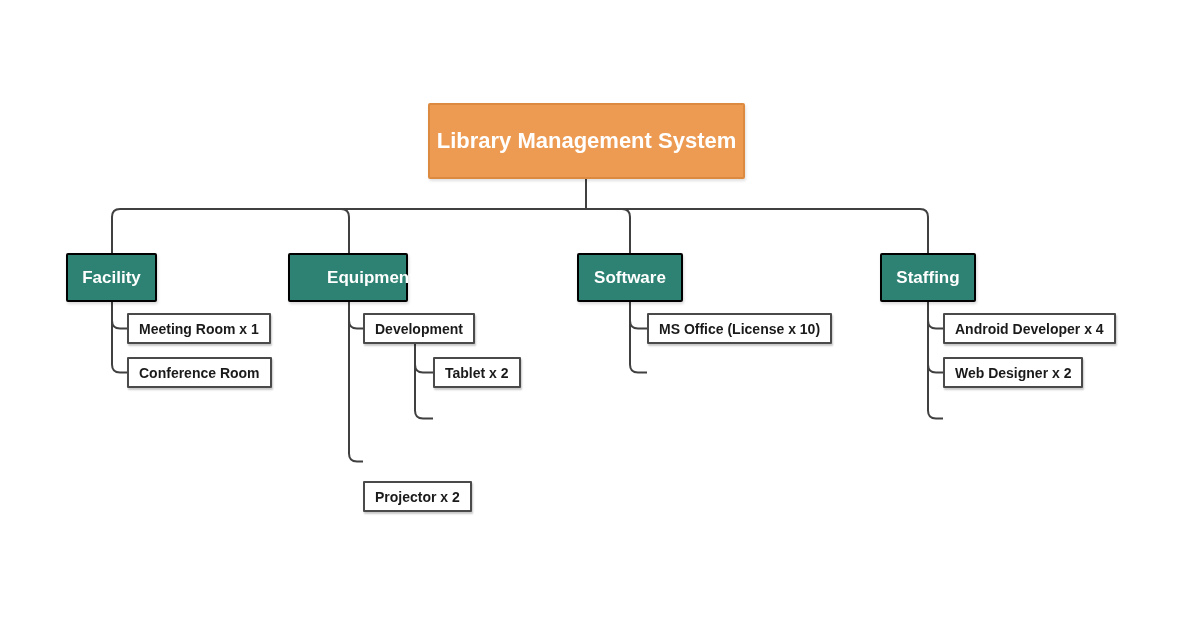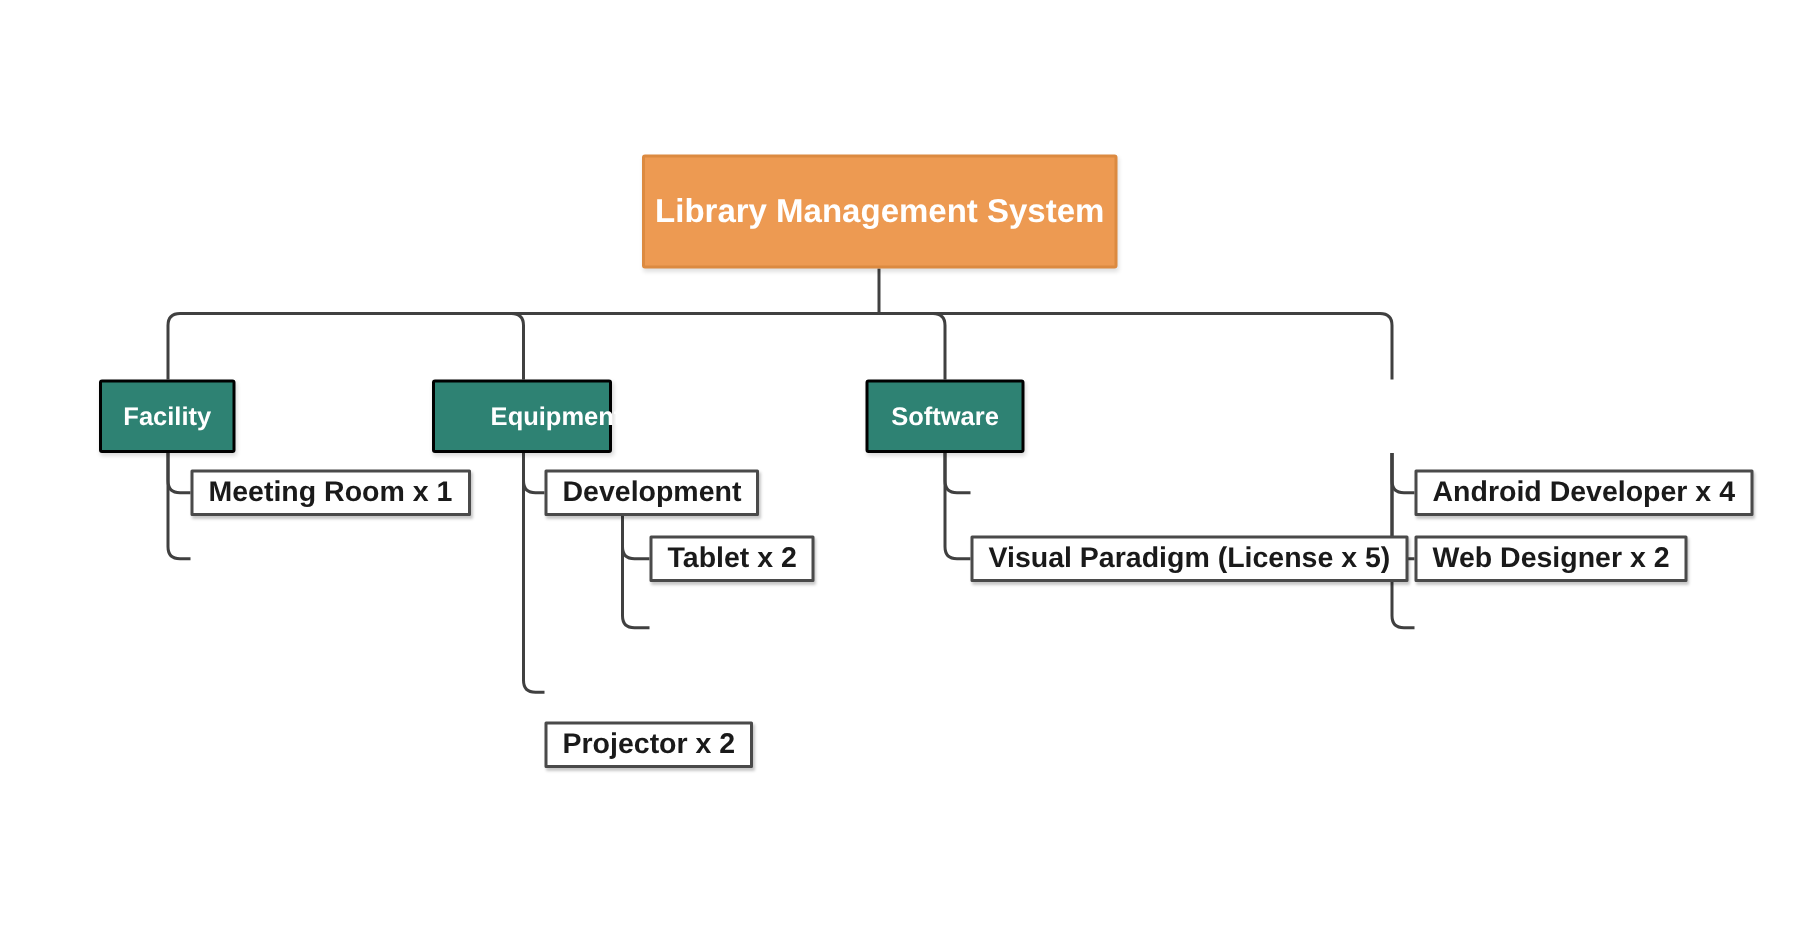--- a/index.html
+++ b/index.html
@@ -32,21 +32,21 @@
     color:#ffffff;font-size:17px;
     box-shadow:1px 2px 3px rgba(0,0,0,0.15);
   }
   #n-facility{left:66px;width:91px;}
   #n-equipment{left:288px;width:120px;padding-left:46px;}
   #n-software{left:577px;width:106px;}
   #n-staffing{left:880px;width:96px;}
   .leaf{
     height:31px;
     background:#ffffff;border:2px solid #4A4A4A;
-    color:#1a1a1a;font-size:19px;
+    color:#1a1a1a;font-size:14px;
     padding:0 10px;
     box-shadow:1px 2px 2px rgba(0,0,0,0.22);
     border-radius:1px;
   }
   #n-meeting{left:127px;top:313px;}
   #n-conference{left:127px;top:357px;}
   #n-development{left:363px;top:313px;}
   #n-tablet{left:433px;top:357px;}
   #n-smartphone{left:433px;top:403px;}
   #n-projector{left:363px;top:446px;margin-top:35px;}
@@ -85,25 +85,27 @@
     <path d="M928 302 V320.5 Q928 328.5 936 328.5 H943"></path>
     <path d="M928 302 V364.5 Q928 372.5 936 372.5 H943"></path>
     <path d="M928 302 V410.5 Q928 418.5 936 418.5 H943"></path>
   </svg>
 
   <div class="node root">Library Management System</div>
 
   <div class="node branch" id="n-facility">Facility</div>
   <div class="node branch" id="n-equipment">Equipment</div>
   <div class="node branch" id="n-software">Software</div>
+  <div class="node branch" id="n-staffing">Staffing</div>
 
   <div class="node leaf" id="n-meeting">Meeting Room x 1</div>
+  <div class="node leaf" id="n-conference">Conference Room</div>
 
   <div class="node leaf" id="n-development">Development</div>
   <div class="node leaf" id="n-tablet">Tablet x 2</div>
   <div class="node leaf" id="n-projector">Projector x 2</div>
 
-  <div class="node leaf" id="n-visualparadigm">Visual Paradigm (License x 5)</div>
+  <div class="node leaf" id="n-msoffice">MS Office (License x 10)</div>
 
   <div class="node leaf" id="n-androiddev">Android Developer x 4</div>
   <div class="node leaf" id="n-webdesigner">Web Designer x 2</div>
 
 </div>
 
 </body></html>

